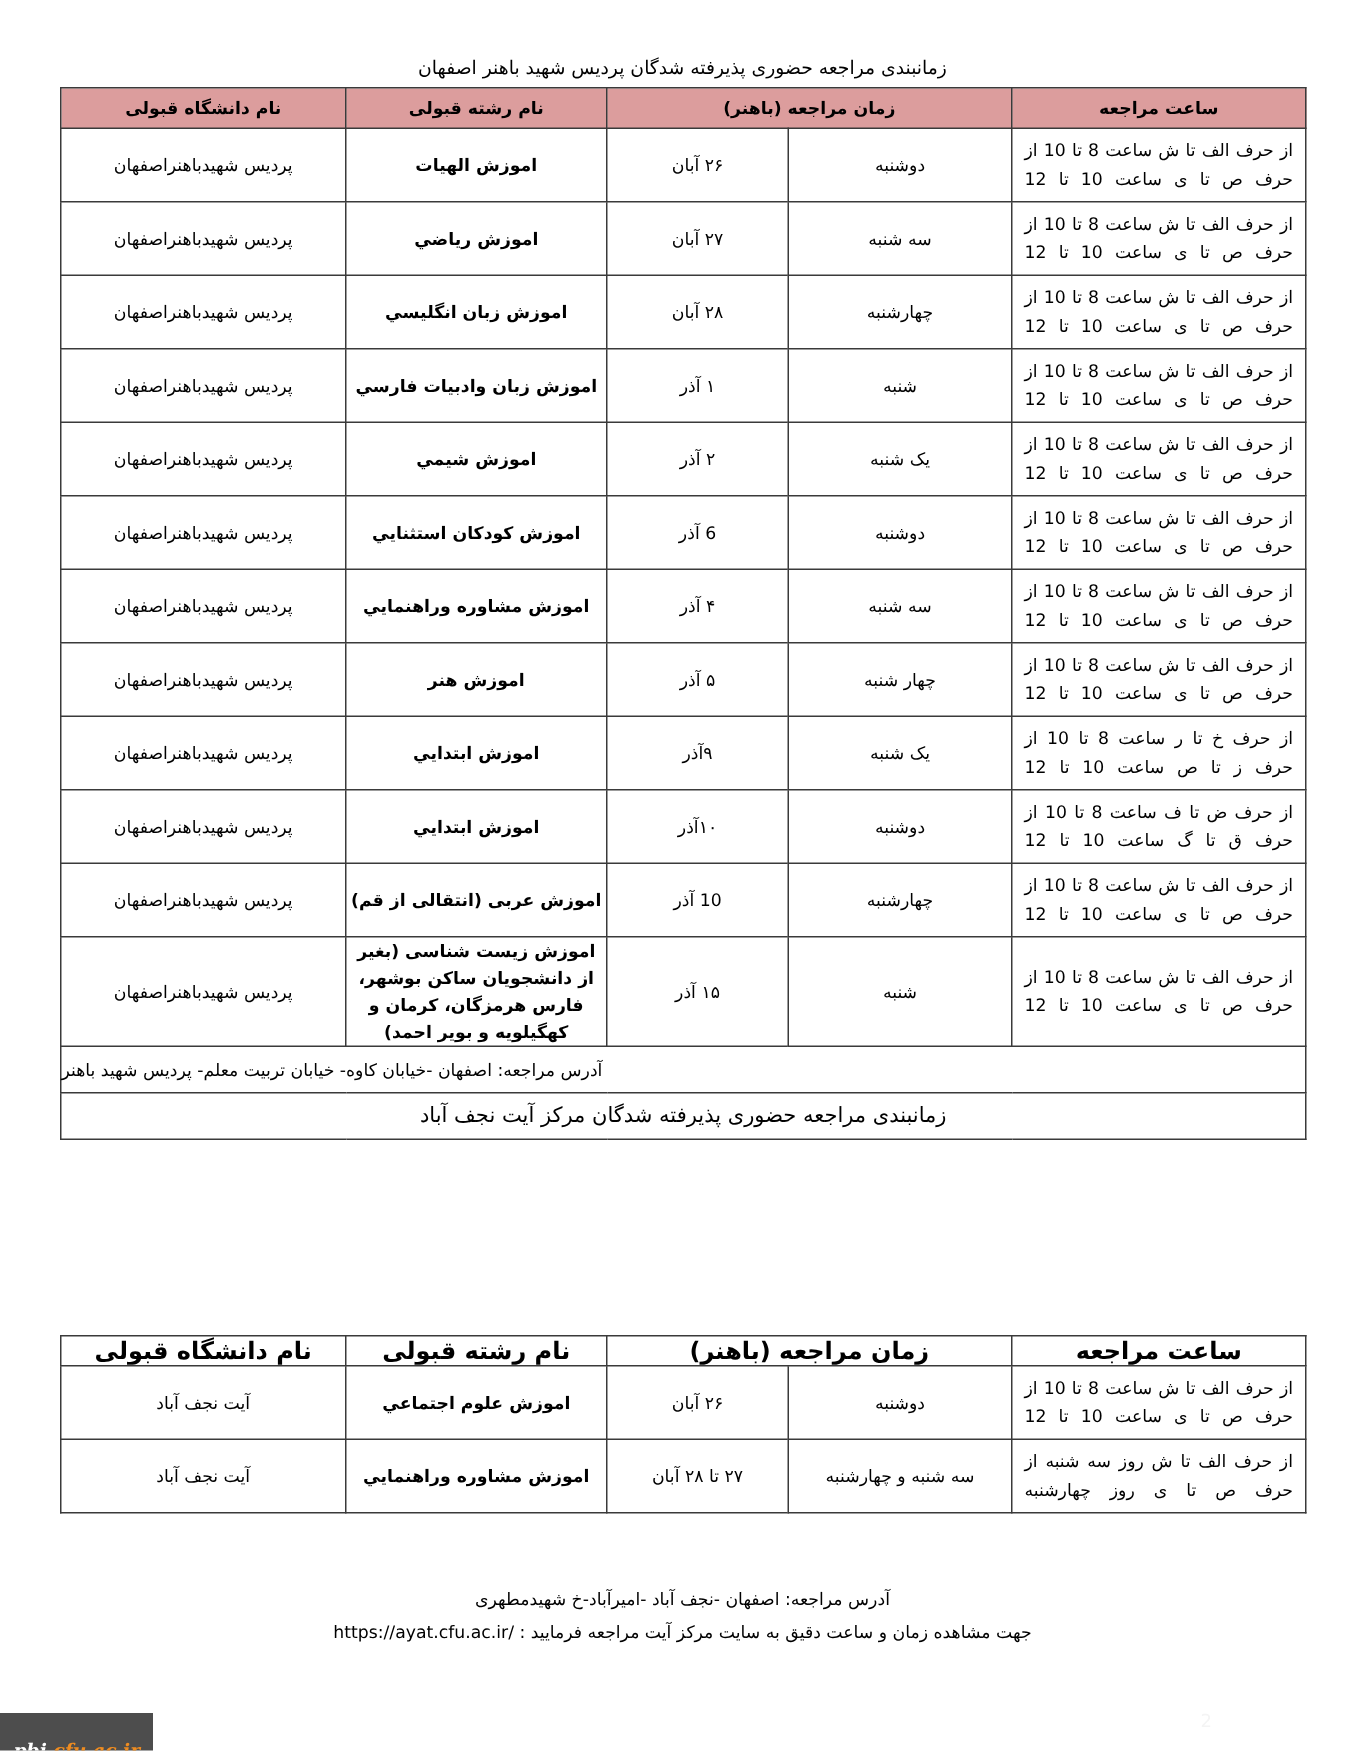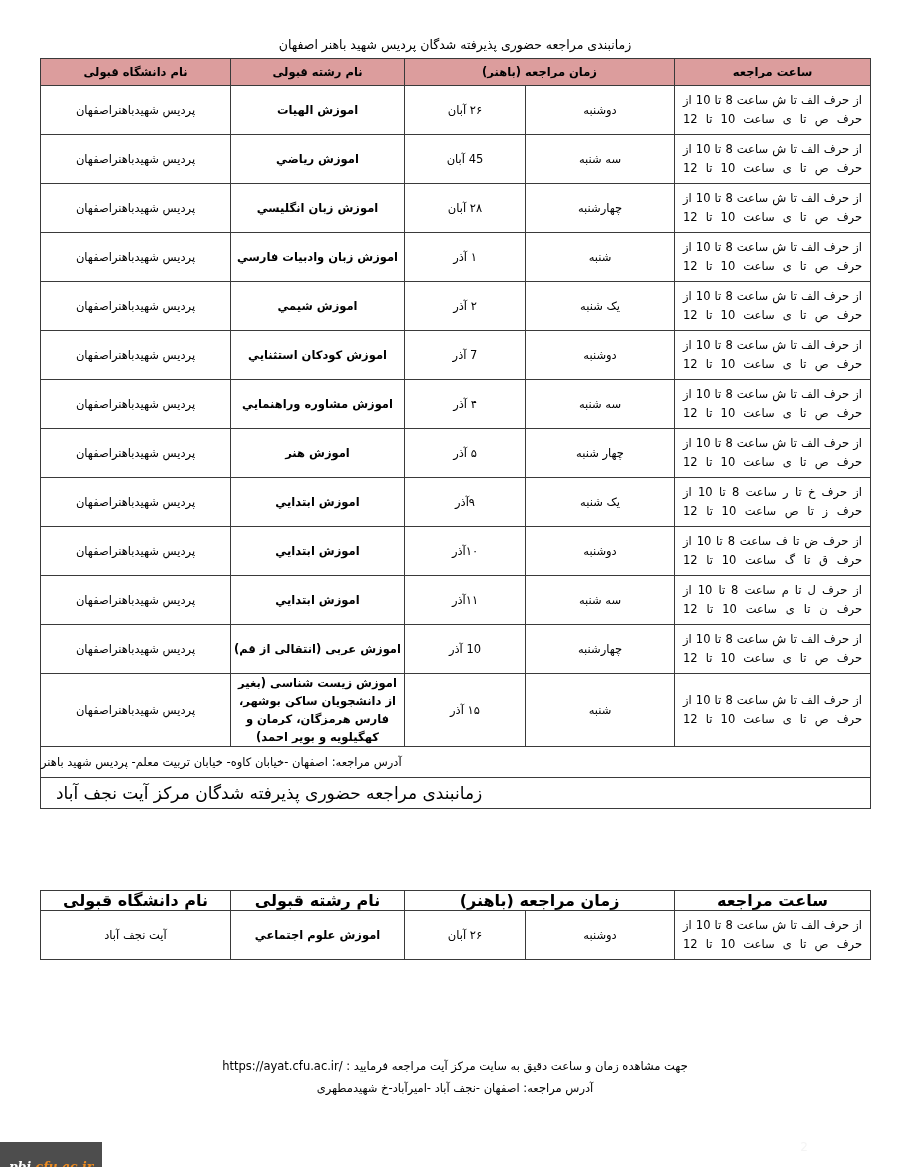--- a/index.html
+++ b/index.html
@@ -83,25 +83,25 @@
   td.cell.field { line-height: 18px; font-weight: bold; }
 
   tr.addr td {
     font-size: 11.5px;
     text-align: left;
     height: 24px;
     line-height: 16px;
     padding: 3px 0;
   }
   tr.subtitle td {
-    font-size: 17px;
-    text-align: left;
+    font-size: 14px;
+    text-align: center;
     height: 24px;
     line-height: 16px;
-    padding: 3px 15px;
+    padding: 3px 4px;
   }
 
   .footer-lines {
     position: absolute;
     left: 40px;
     top: 1055px;
     width: 830px;
     text-align: center;
     direction: rtl;
     font-size: 11.5px;
@@ -161,21 +161,21 @@
         <tr>
           <td class="cell time">از حرف الف تا ش ساعت 8 تا 10 از حرف ص تا ی ساعت 10 تا 12</td>
           <td class="cell day">دوشنبه</td>
           <td class="cell date">۲۶ آبان</td>
           <td class="cell field">اموزش الهیات</td>
           <td class="cell uni">پردیس شهیدباهنراصفهان</td>
         </tr>
         <tr>
           <td class="cell time">از حرف الف تا ش ساعت 8 تا 10 از حرف ص تا ی ساعت 10 تا 12</td>
           <td class="cell day">سه شنبه</td>
-          <td class="cell date">45 آبان</td>
+          <td class="cell date">۲۷ آبان</td>
           <td class="cell field">اموزش ریاضي</td>
           <td class="cell uni">پردیس شهیدباهنراصفهان</td>
         </tr>
         <tr>
           <td class="cell time">از حرف الف تا ش ساعت 8 تا 10 از حرف ص تا ی ساعت 10 تا 12</td>
           <td class="cell day">چهارشنبه</td>
           <td class="cell date">۲۸ آبان</td>
           <td class="cell field">اموزش زبان انگلیسي</td>
           <td class="cell uni">پردیس شهیدباهنراصفهان</td>
         </tr>
@@ -189,21 +189,21 @@
         <tr>
           <td class="cell time">از حرف الف تا ش ساعت 8 تا 10 از حرف ص تا ی ساعت 10 تا 12</td>
           <td class="cell day">یک شنبه</td>
           <td class="cell date">۲ آذر</td>
           <td class="cell field">اموزش شیمي</td>
           <td class="cell uni">پردیس شهیدباهنراصفهان</td>
         </tr>
         <tr>
           <td class="cell time">از حرف الف تا ش ساعت 8 تا 10 از حرف ص تا ی ساعت 10 تا 12</td>
           <td class="cell day">دوشنبه</td>
-          <td class="cell date">7 آذر</td>
+          <td class="cell date">6 آذر</td>
           <td class="cell field">اموزش کودکان استثنایي</td>
           <td class="cell uni">پردیس شهیدباهنراصفهان</td>
         </tr>
         <tr>
           <td class="cell time">از حرف الف تا ش ساعت 8 تا 10 از حرف ص تا ی ساعت 10 تا 12</td>
           <td class="cell day">سه شنبه</td>
           <td class="cell date">۴ آذر</td>
           <td class="cell field">اموزش مشاوره وراهنمایي</td>
           <td class="cell uni">پردیس شهیدباهنراصفهان</td>
         </tr>
@@ -218,27 +218,20 @@
           <td class="cell time">از حرف خ تا ر ساعت 8 تا 10 از حرف ز تا ص ساعت 10 تا 12</td>
           <td class="cell day">یک شنبه</td>
           <td class="cell date">۹آذر</td>
           <td class="cell field">اموزش ابتدایي</td>
           <td class="cell uni">پردیس شهیدباهنراصفهان</td>
         </tr>
         <tr>
           <td class="cell time">از حرف ض تا ف ساعت 8 تا 10 از حرف ق تا گ ساعت 10 تا 12</td>
           <td class="cell day">دوشنبه</td>
           <td class="cell date">۱۰آذر</td>
-          <td class="cell field">اموزش ابتدایي</td>
-          <td class="cell uni">پردیس شهیدباهنراصفهان</td>
-        </tr>
-        <tr>
-          <td class="cell time">از حرف ل تا م ساعت 8 تا 10 از حرف ن تا ی ساعت 10 تا 12</td>
-          <td class="cell day">سه شنبه</td>
-          <td class="cell date">۱۱آذر</td>
           <td class="cell field">اموزش ابتدایي</td>
           <td class="cell uni">پردیس شهیدباهنراصفهان</td>
         </tr>
         <tr>
           <td class="cell time">از حرف الف تا ش ساعت 8 تا 10 از حرف ص تا ی ساعت 10 تا 12</td>
           <td class="cell day">چهارشنبه</td>
           <td class="cell date">10 آذر</td>
           <td class="cell field">اموزش عربی (انتقالی از قم)</td>
           <td class="cell uni">پردیس شهیدباهنراصفهان</td>
         </tr>
@@ -273,25 +266,32 @@
           <th colspan="1">نام رشته قبولی</th>
           <th colspan="1">نام دانشگاه قبولی</th>
         </tr>
         <tr>
           <td class="cell time">از حرف الف تا ش ساعت 8 تا 10 از حرف ص تا ی ساعت 10 تا 12</td>
           <td class="cell day">دوشنبه</td>
           <td class="cell date">۲۶ آبان</td>
           <td class="cell field">اموزش علوم اجتماعي</td>
           <td class="cell uni">آیت نجف آباد</td>
         </tr>
+        <tr>
+          <td class="cell time">از حرف الف تا ش روز سه شنبه از حرف ص تا ی روز چهارشنبه</td>
+          <td class="cell day">سه شنبه و چهارشنبه</td>
+          <td class="cell date">۲۷ تا ۲۸ آبان</td>
+          <td class="cell field">اموزش مشاوره وراهنمایي</td>
+          <td class="cell uni">آیت نجف آباد</td>
+        </tr>
       </tbody>
   </table>
 
   <div class="footer-lines">
+    <div>آدرس مراجعه: اصفهان -نجف آباد -امیرآباد-خ شهیدمطهری</div>
     <div><span>جهت مشاهده زمان و ساعت دقیق به سایت مرکز آیت مراجعه فرمایید : </span><span class="ltr-url">https://ayat.cfu.ac.ir/</span></div>
-    <div>آدرس مراجعه: اصفهان -نجف آباد -امیرآباد-خ شهیدمطهری</div>
   </div>
 
   <div class="watermark"><span>pbi</span><span class="accent">.cfu.ac.ir</span></div>
 
   <div class="page-num">2</div>
 
 </div>
 
 </body></html>

